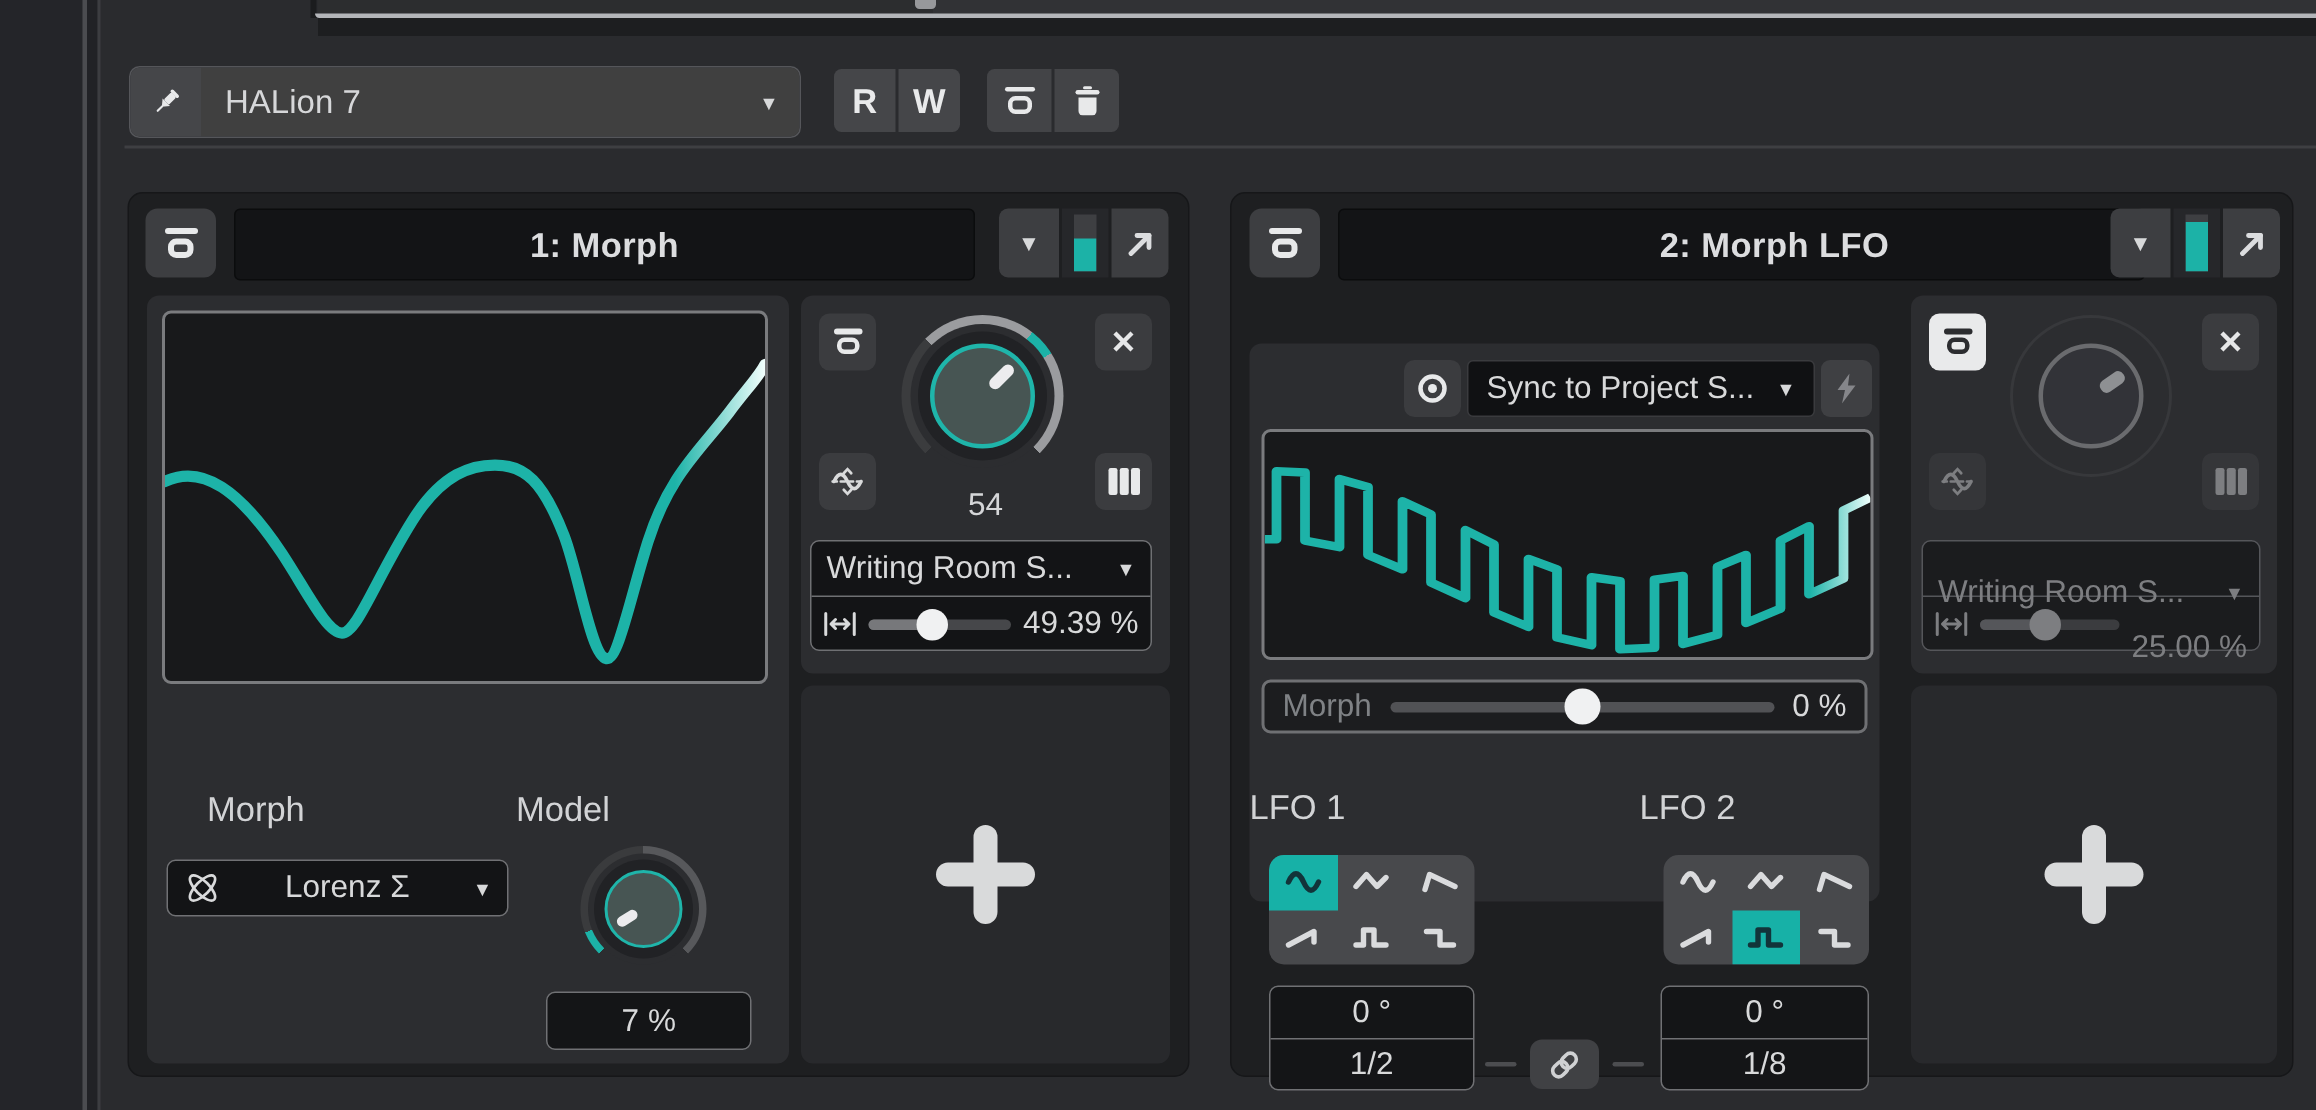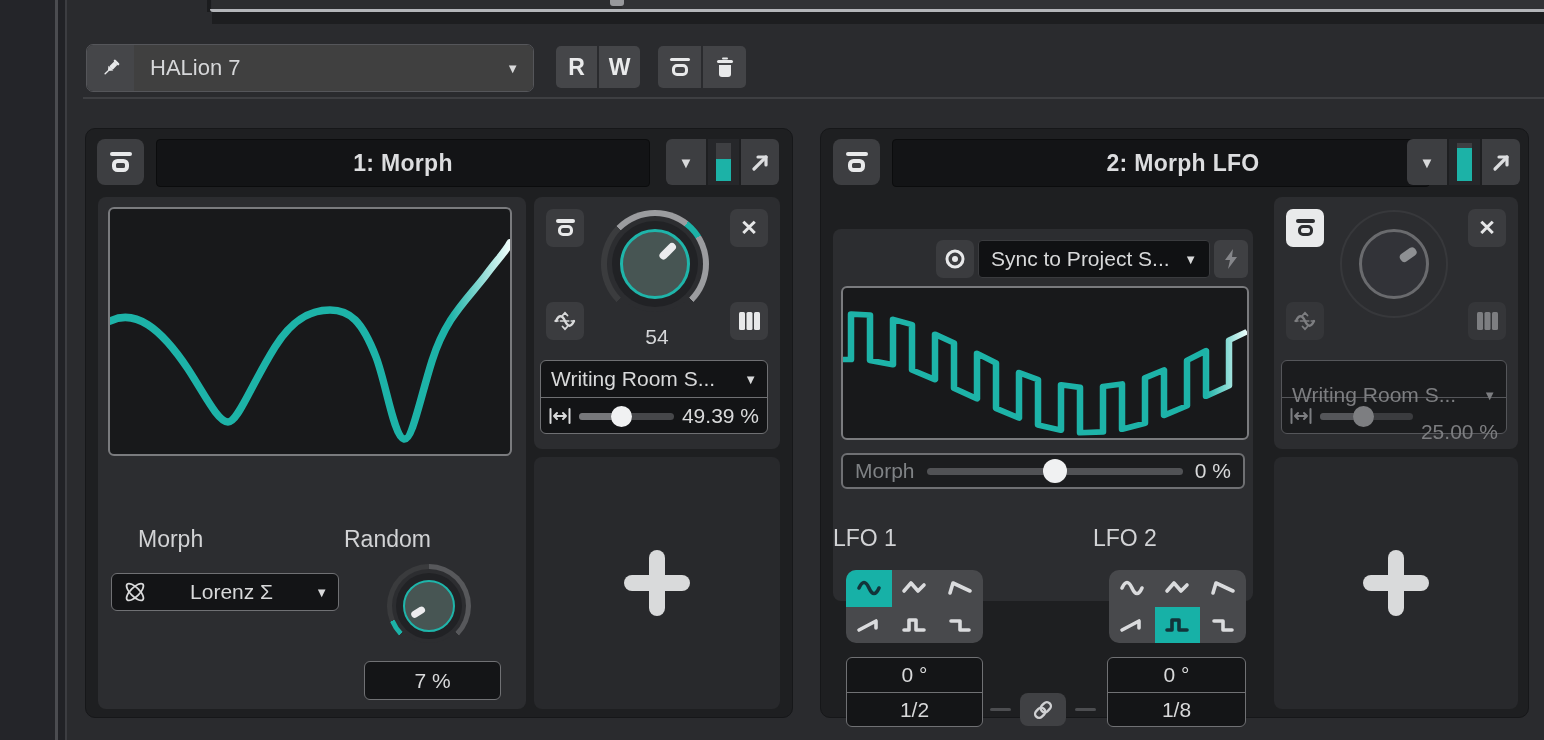--- a/index.html
+++ b/index.html
@@ -139,21 +139,21 @@
       </div>
       <div class="lbl" style="left:40px;top:329px;width:170px;">Morph</div>
       <div class="field" style="left:13px;top:376px;width:228px;height:38px;background:#131416;justify-content:flex-start;padding:0 10px;box-sizing:border-box;">
         <svg class="icon" width="26" height="22" viewBox="0 0 26 22" fill="none" stroke="#d9dadb" stroke-width="1.8">
           <ellipse cx="13" cy="11" rx="11" ry="4.5" transform="rotate(45 13 11)"></ellipse>
           <ellipse cx="13" cy="11" rx="11" ry="4.5" transform="rotate(-45 13 11)"></ellipse>
         </svg>
         <span style="flex:1;text-align:center;font-size:21px;">Lorenz Σ</span>
         <span class="dd-arrow">▼</span>
       </div>
-      <div class="lbl" style="left:246px;top:329px;width:170px;">Random</div>
+      <div class="lbl" style="left:246px;top:329px;width:170px;">Model</div>
       <div class="knob" style="left:289px;top:367px;width:84px;height:84px;">
         <div class="arc" style="background:conic-gradient(from 0deg,#57585b 0deg 135deg,transparent 135deg 225deg,#1cb2a7 225deg 248deg,#3a3b3d 248deg 360deg);"></div>
         <div class="hole" style="inset:5px;"></div>
         <div class="body" style="inset:9px;"></div>
         <div class="face" style="inset:16px;border-width:2.5px;"></div>
         <div class="ptr" style="inset:16px;transform:rotate(238deg);">
             <i style="top:6px;width:7px;height:15px;margin-left:-3.5px;"></i>
           </div>
       </div>
       <div class="field" style="left:266px;top:464px;width:135px;height:37px;">

